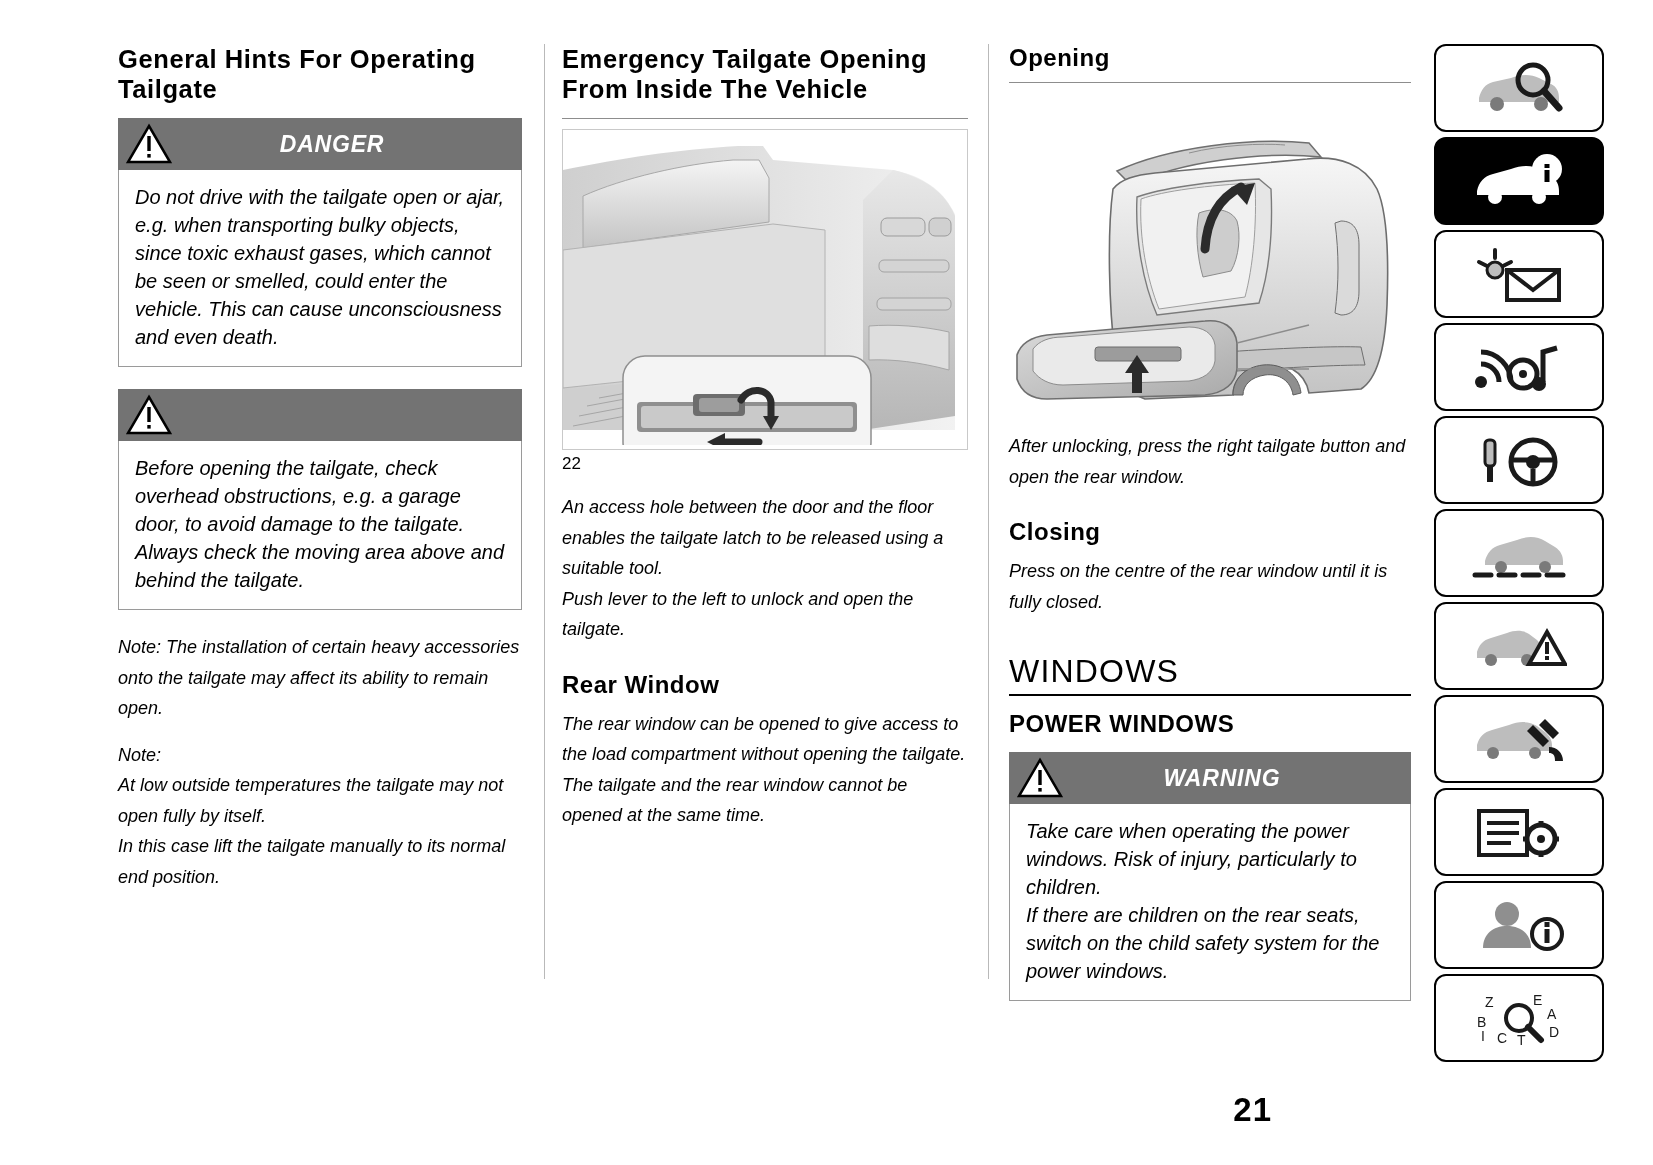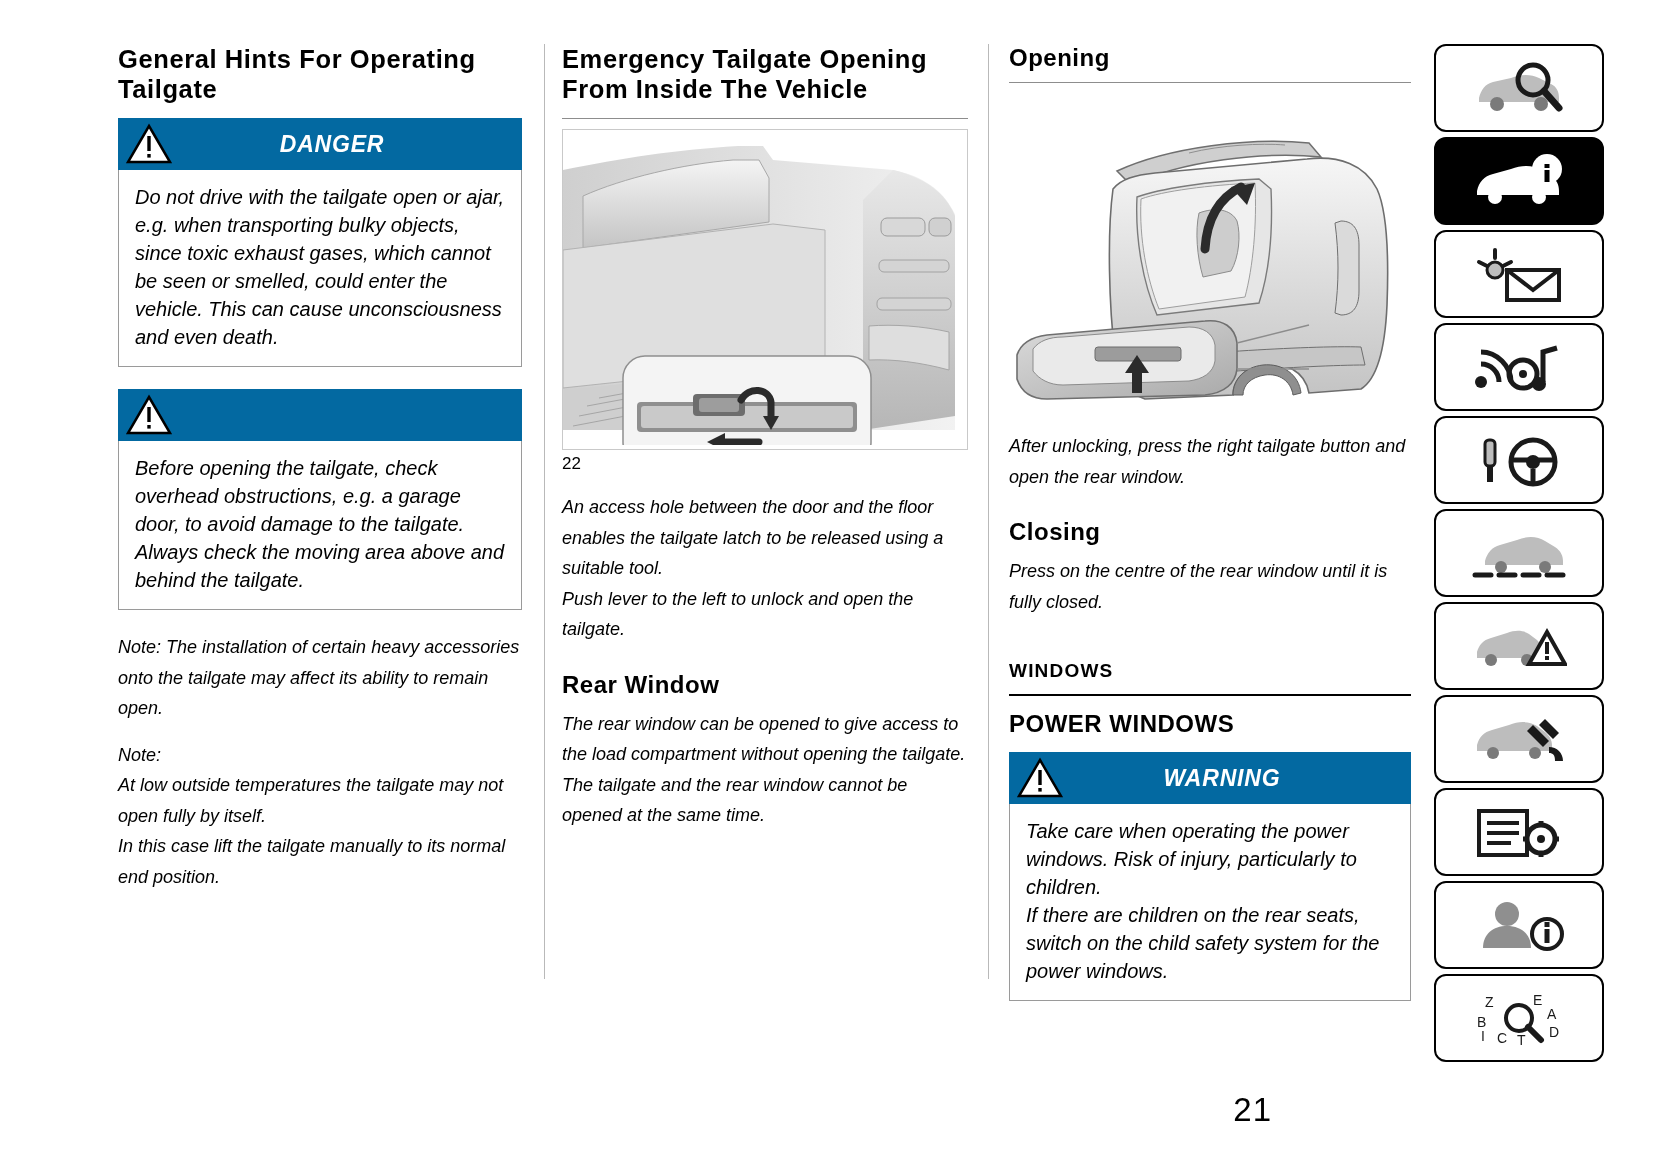--- a/index.html
+++ b/index.html
@@ -52,23 +52,23 @@
   }
   h2.sub {
     font-size: 24px;
     line-height: 28px;
     font-weight: bold;
     letter-spacing: 0.5px;
     margin: 26px 0 10px 0;
   }
   h2.sub.first { margin-top: 0; }
   h1.big {
-    font-size: 19px;
+    font-size: 32px;
     line-height: 32px;
-    font-weight: bold;
+    font-weight: normal;
     letter-spacing: 1.2px;
     margin: 38px 0 0 0;
   }
   .rule {
     border-bottom: 2px solid #000;
     margin: 7px 0 14px 0;
   }
   .rule-thin {
     border-bottom: 1.5px solid #8d8d8d;
     margin: 8px 0 10px 0;
@@ -79,21 +79,21 @@
     font-size: 18px;
     line-height: 30.5px;
     margin: 0 0 16px 0;
     font-style: italic;
   }
   p.body:last-child { margin-bottom: 0; }
 
   
   .wbox { margin: 0 0 22px 0; }
   .wbar {
-    background: #0369a1;
+    background: #737373;
     height: 52px;
     display: flex;
     align-items: center;
     position: relative;
   }
   .wtri {
     width: 46px;
     height: 42px;
     margin-left: 8px;
     flex: 0 0 auto;
@@ -156,21 +156,21 @@
     box-sizing: border-box;
   }
   .rail-item.active {
     background: #000000;
   }
   .page-no {
     position: absolute;
     right: 80px;
     bottom: 36px;
     font-size: 33px;
-    font-weight: normal;
+    font-weight: bold;
     letter-spacing: 1px;
   }
 </style>
 </head>
 <body>
 
 <div class="page">
 
   <div class="col-divider div-1"></div>
   <div class="col-divider div-2"></div>

